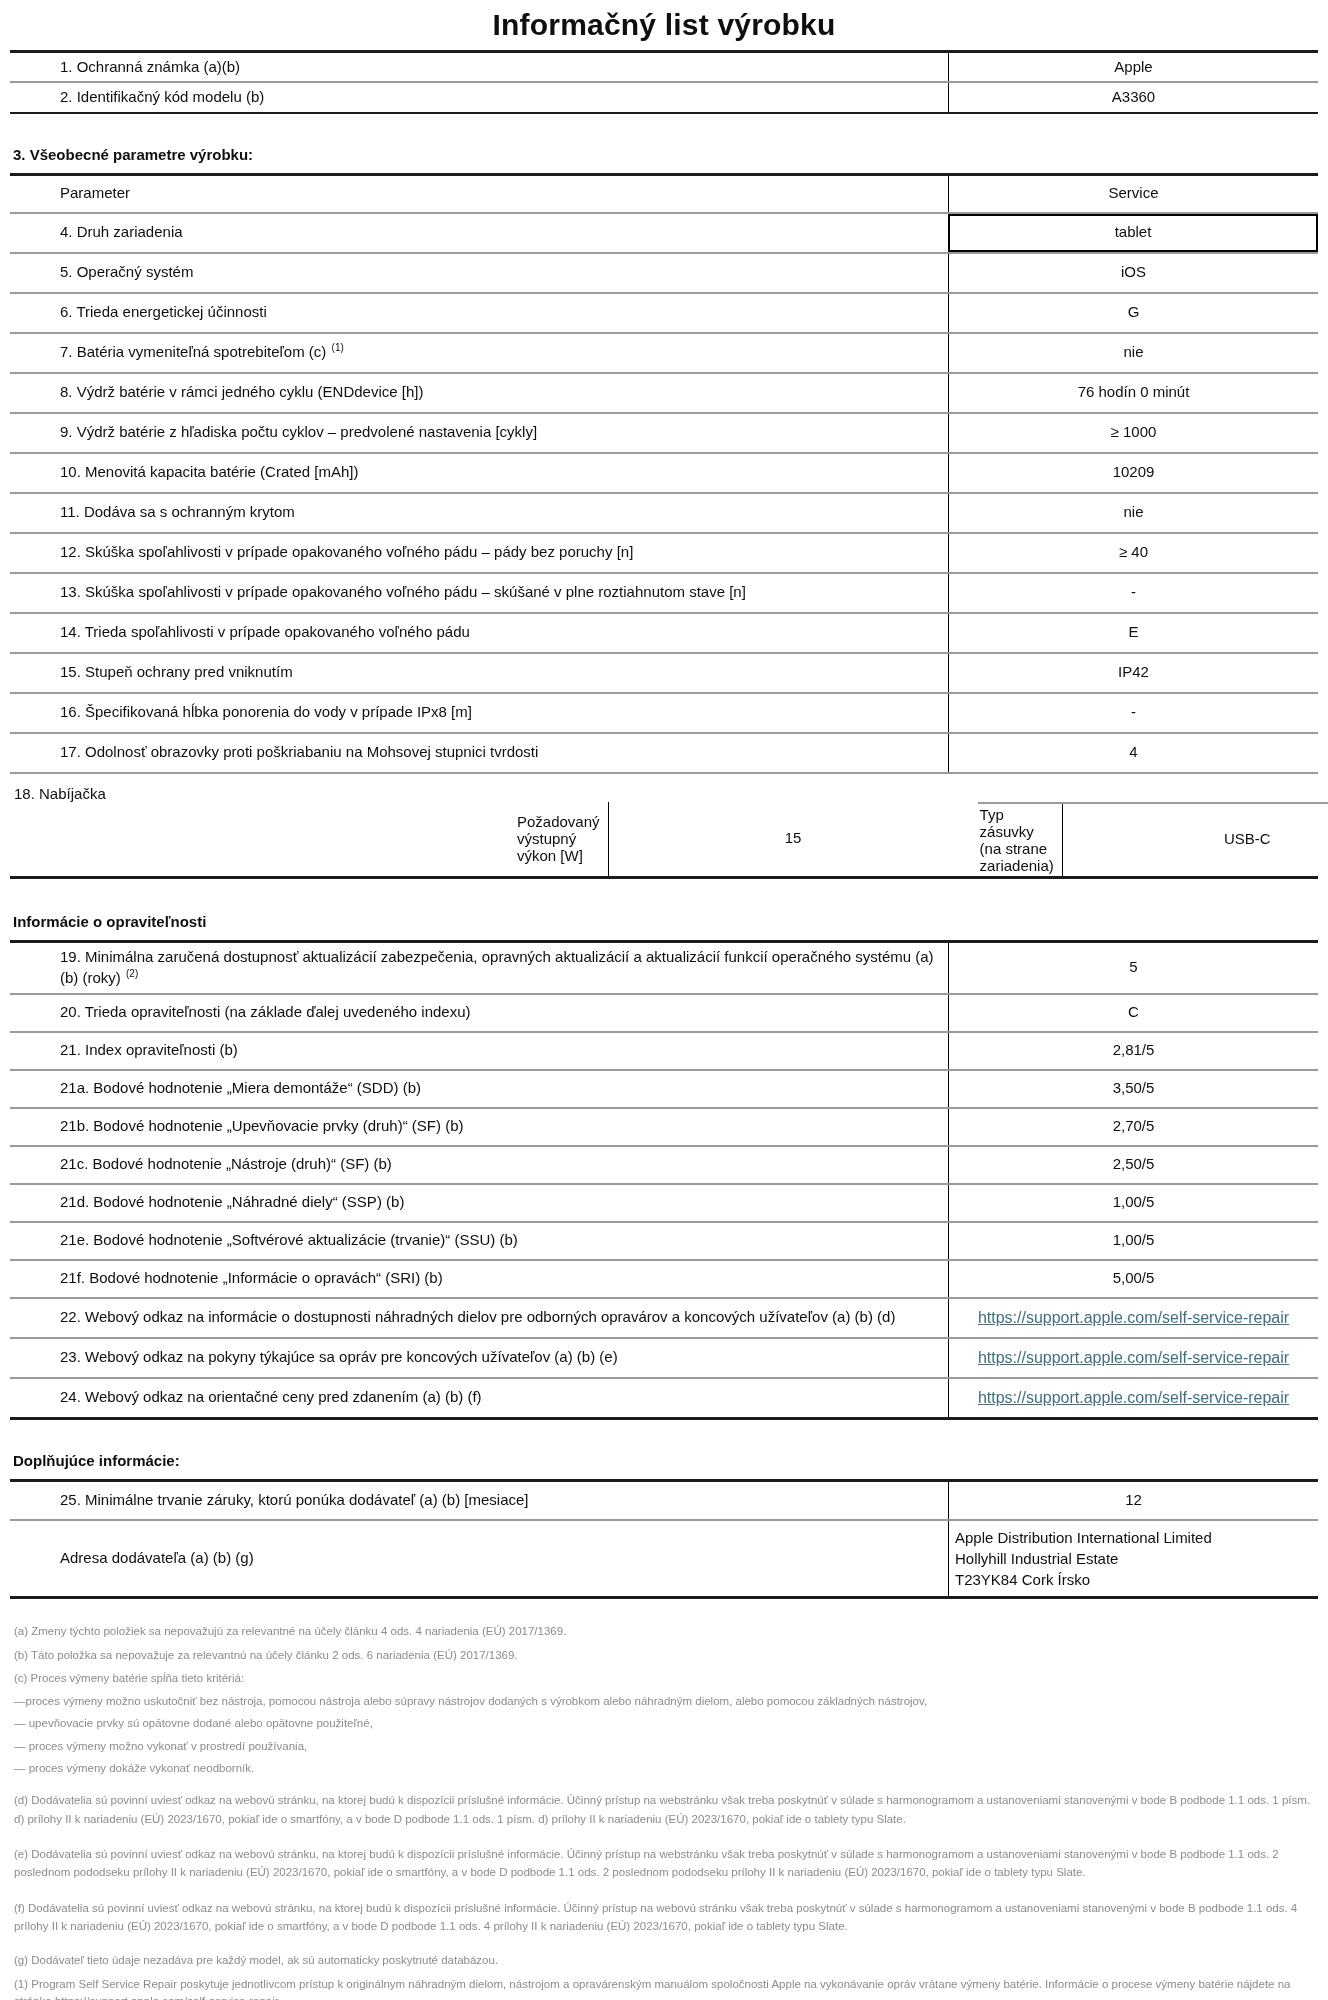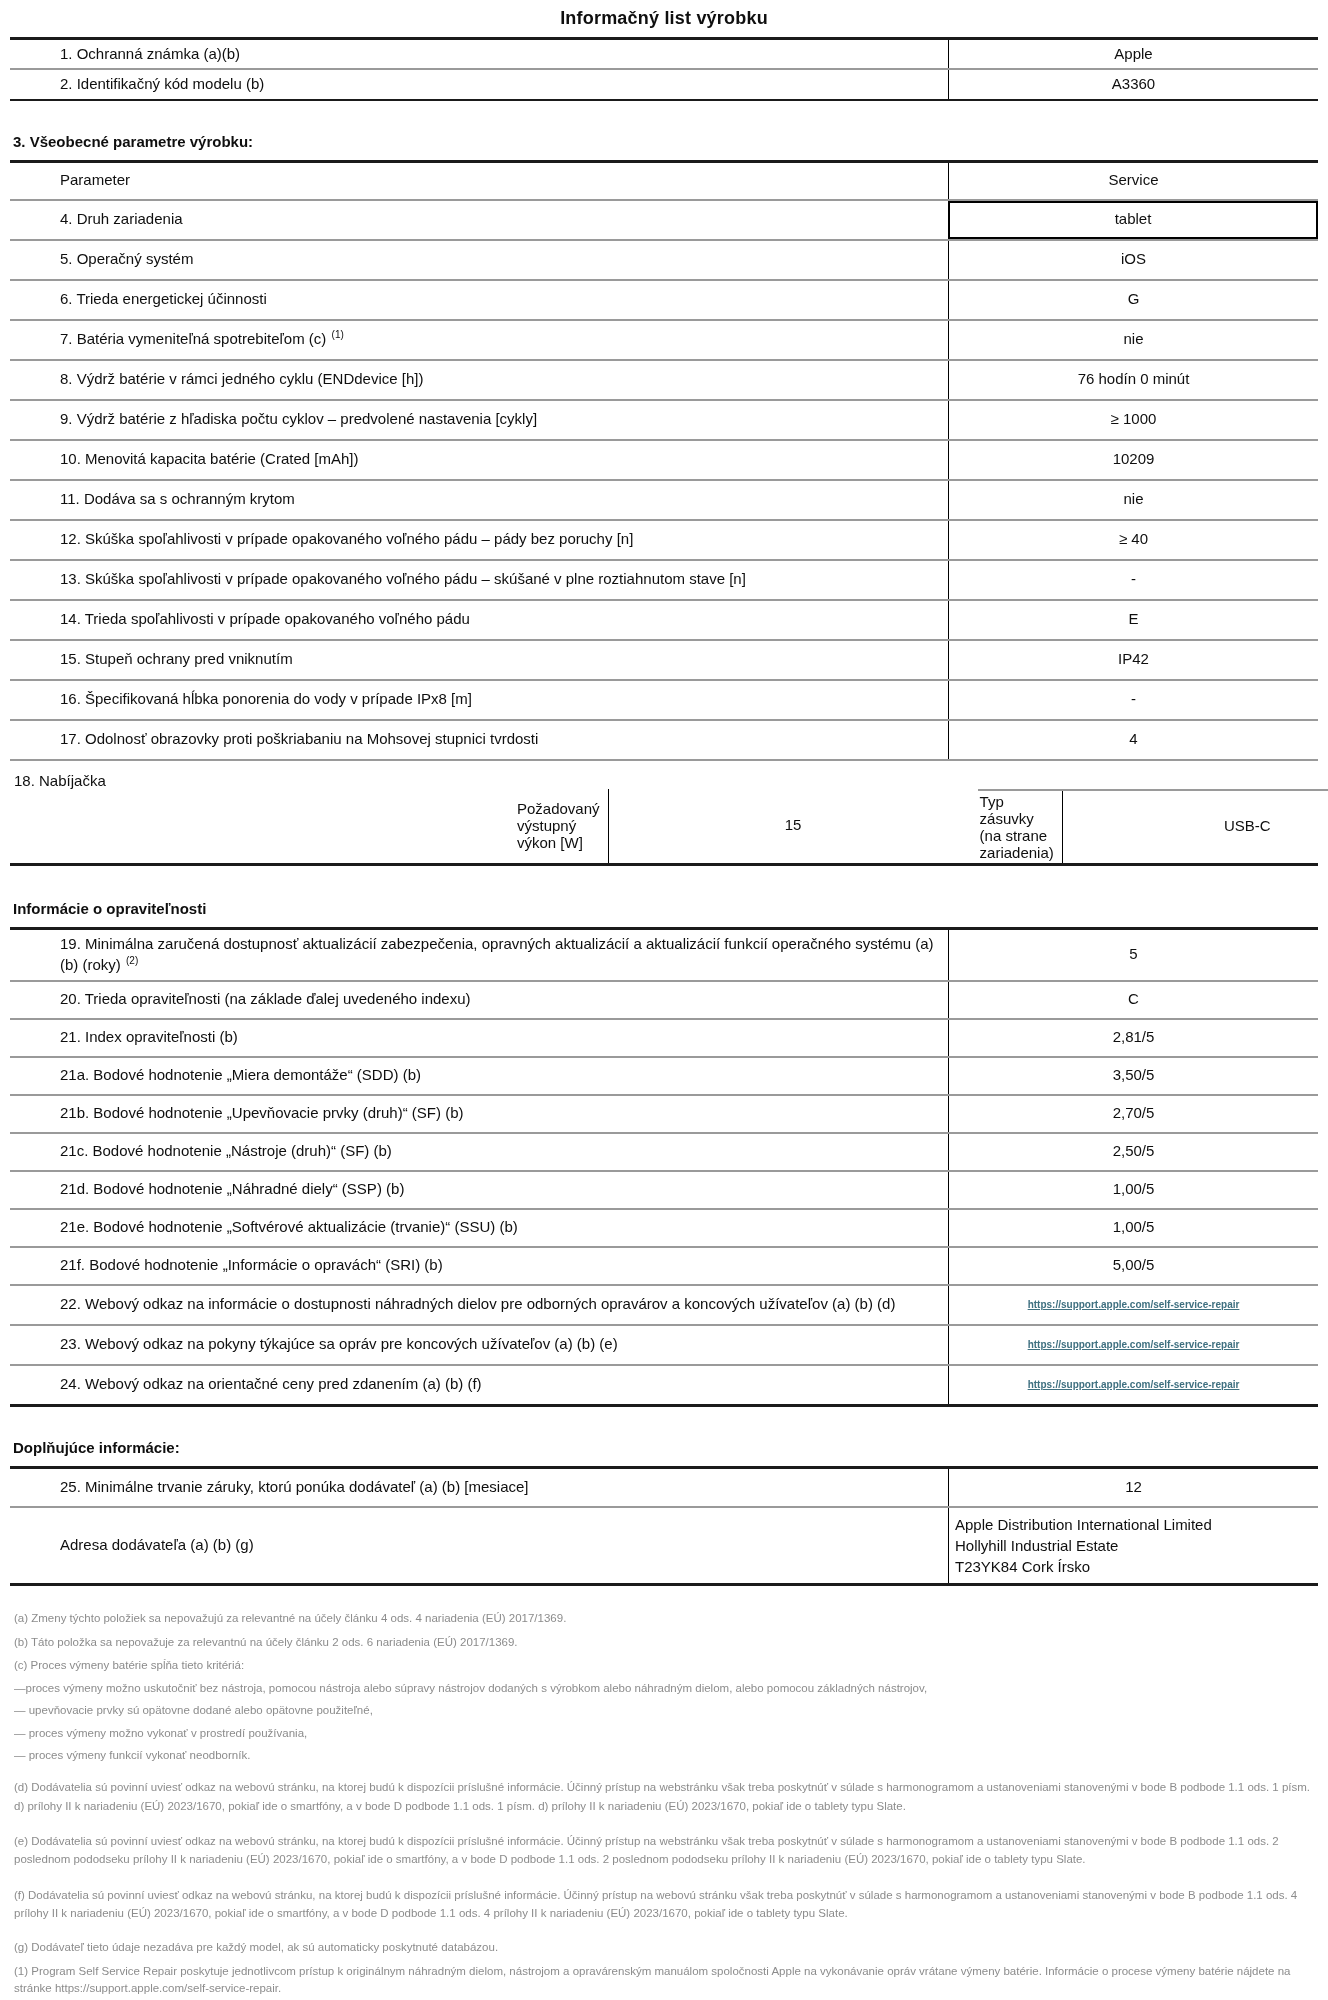--- a/index.html
+++ b/index.html
@@ -4,21 +4,21 @@
 <style>
   html, body { margin:0; padding:0; }
   body {
     width:1328px; height:2000px; background:#ffffff; overflow:hidden;
     font-family:"Liberation Sans", sans-serif; color:#0f0f0f; position:relative;
     -webkit-font-smoothing:antialiased;
   }
   * { box-sizing:border-box; }
   .page { padding:6px 10px 0 10px; }
 
-  .doc-title { text-align:center; font-size:18px; font-weight:700; margin:2px 0 8px 0; letter-spacing:.2px; }
+  .doc-title { text-align:center; font-size:30px; font-weight:700; margin:2px 0 8px 0; letter-spacing:.2px; }
 
   .tbl { border-top:3px solid #1b1b1b; border-bottom:3px solid #1b1b1b; }
   .tbl-top { border-bottom-width:2.5px; }
 
   .row { display:flex; align-items:center; border-top:2px solid #9a9a9a; min-height:40px; }
   .tbl .row:first-child { border-top:none; }
   .tbl-top .row { min-height:28px; }
 
   .cell-p { flex:1 1 auto; padding:4px 12px 4px 4px; font-size:15px; line-height:1.35;margin-left:46px; }
   .cell-v {
@@ -42,21 +42,21 @@
   .charger-label { flex:0 0 505px; width:505px; padding:11px 4px 4px 4px; font-size:15px; }
   .charger-sub { flex:1 1 auto; display:flex; flex-direction:row;margin-top:28px; }
   .charger-subrow { display:flex; align-items:center; min-height:39px; }
   .charger-subrow + .charger-subrow { border-top:2px solid #9a9a9a; }
   .charger-subrow .mid { flex:1 1 auto; font-size:15px; padding:2px 8px 2px 2px; }
 
   .tbl-rep .row { min-height:38px; }
   .tbl-rep .row.tall { min-height:50px; }
   .tbl-rep .row.link-row { min-height:40px; }
 
-  a.doc-link { color:#3f7080; text-decoration:underline; font-size:10px;font-weight:bold; }
+  a.doc-link { color:#3f7080; text-decoration:underline; font-size:16px; }
 
   .tbl-add .row.warranty { min-height:37px; }
   .tbl-add .row.addr-row { min-height:70px; }
   .cell-v.addr {
     flex-direction:column; align-items:flex-start; justify-content:center;
     text-align:right; padding:6px 6px; line-height:1.42;
   }
 
   .footnotes { margin-top:24px; padding:0 4px; color:#8c8c8c; font-size:11.5px; line-height:1.5; }
   .fn { margin:0 0 6px 0; }
@@ -240,21 +240,21 @@
   </div>
 
   <div class="footnotes">
     <div class="fn">(a) Zmeny týchto položiek sa nepovažujú za relevantné na účely článku 4 ods. 4 nariadenia (EÚ) 2017/1369.</div>
     <div class="fn">(b) Táto položka sa nepovažuje za relevantnú na účely článku 2 ods. 6 nariadenia (EÚ) 2017/1369.</div>
     <div class="fn">(c) Proces výmeny batérie spĺňa tieto kritériá:</div>
     <div class="fn-list">
       <div class="fn">—proces výmeny možno uskutočniť bez nástroja, pomocou nástroja alebo súpravy nástrojov dodaných s výrobkom alebo náhradným dielom, alebo pomocou základných nástrojov,</div>
       <div class="fn">— upevňovacie prvky sú opätovne dodané alebo opätovne použiteľné,</div>
       <div class="fn">— proces výmeny možno vykonať v prostredí používania,</div>
-      <div class="fn">— proces výmeny funkcií vykonať neodborník.</div>
+      <div class="fn">— proces výmeny dokáže vykonať neodborník.</div>
     </div>
     <div class="fn-para">(d) Dodávatelia sú povinní uviesť odkaz na webovú stránku, na ktorej budú k dispozícii príslušné informácie. Účinný prístup na webstránku však treba poskytnúť v súlade s harmonogramom a ustanoveniami stanovenými v bode B podbode 1.1 ods. 1 písm. d) prílohy II k nariadeniu (EÚ) 2023/1670, pokiaľ ide o smartfóny, a v bode D podbode 1.1 ods. 1 písm. d) prílohy II k nariadeniu (EÚ) 2023/1670, pokiaľ ide o tablety typu Slate.</div>
     <div class="fn-para">(e) Dodávatelia sú povinní uviesť odkaz na webovú stránku, na ktorej budú k dispozícii príslušné informácie. Účinný prístup na webstránku však treba poskytnúť v súlade s harmonogramom a ustanoveniami stanovenými v bode B podbode 1.1 ods. 2 poslednom pododseku prílohy II k nariadeniu (EÚ) 2023/1670, pokiaľ ide o smartfóny, a v bode D podbode 1.1 ods. 2 poslednom pododseku prílohy II k nariadeniu (EÚ) 2023/1670, pokiaľ ide o tablety typu Slate.</div>
     <div class="fn-para">(f) Dodávatelia sú povinní uviesť odkaz na webovú stránku, na ktorej budú k dispozícii príslušné informácie. Účinný prístup na webovú stránku však treba poskytnúť v súlade s harmonogramom a ustanoveniami stanovenými v bode B podbode 1.1 ods. 4 prílohy II k nariadeniu (EÚ) 2023/1670, pokiaľ ide o smartfóny, a v bode D podbode 1.1 ods. 4 prílohy II k nariadeniu (EÚ) 2023/1670, pokiaľ ide o tablety typu Slate.</div>
     <div class="fn">(g) Dodávateľ tieto údaje nezadáva pre každý model, ak sú automaticky poskytnuté databázou.</div>
     <div class="fn">(1) Program Self Service Repair poskytuje jednotlivcom prístup k originálnym náhradným dielom, nástrojom a opravárenským manuálom spoločnosti Apple na vykonávanie opráv vrátane výmeny batérie. Informácie o procese výmeny batérie nájdete na stránke https://support.apple.com/self-service-repair.</div>
     <div class="fn">(2) Od dátumu ukončenia uvedenia na trh.</div>
 
   </div>
 

